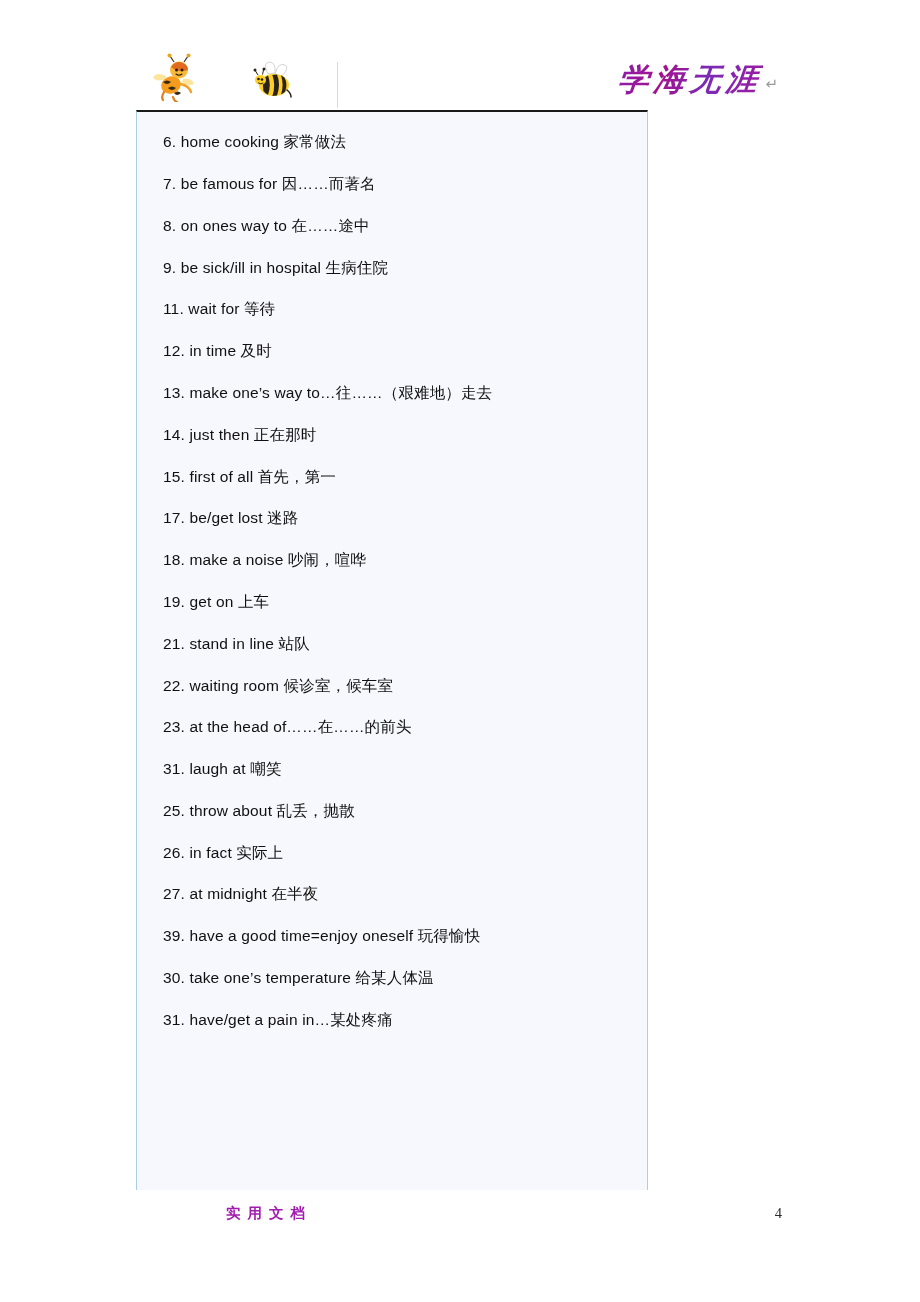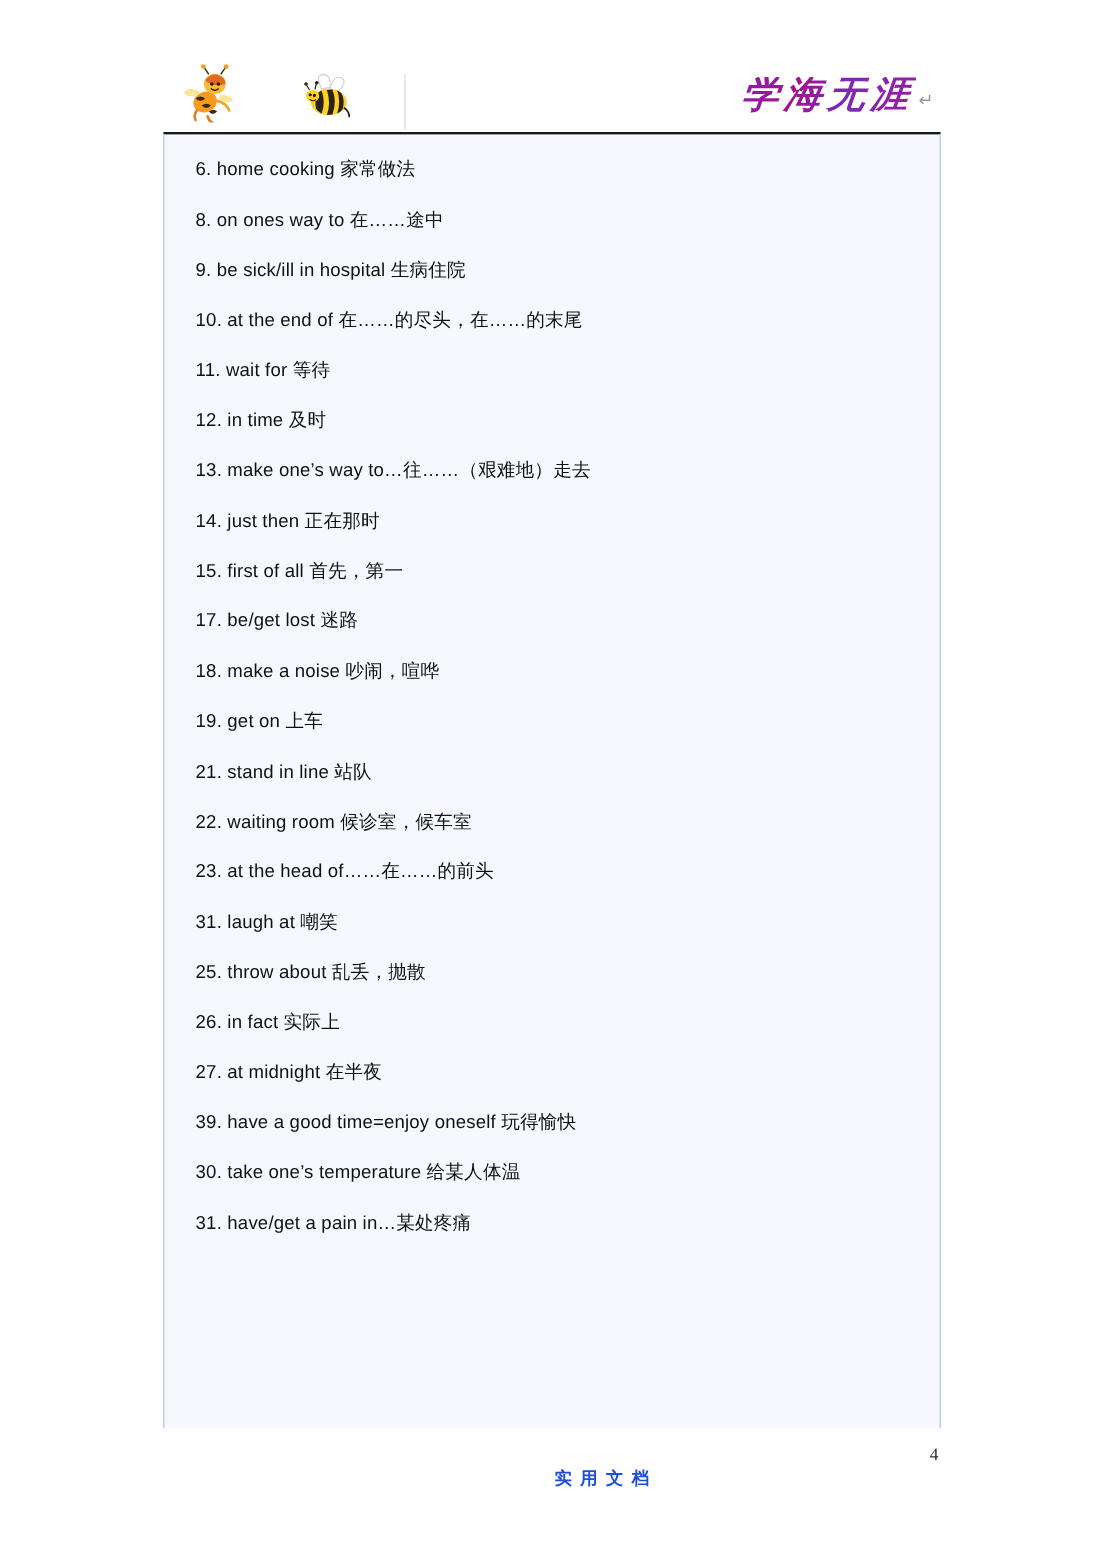--- a/index.html
+++ b/index.html
@@ -84,21 +84,21 @@
     line-height: 1;
     padding-bottom: 4px;
     margin-left: 1px;
   }
 
   
   .content-box {
     position: absolute;
     left: 136px;
     top: 110px;
-    width: 648px;
+    width: 512px;
     height: 1080px;
     background: #f7f8fd;
     border-top: 2px solid #1a1a1a;
     border-left: 1px solid #a9cfe4;
     border-right: 1px solid #a9cfe4;
     box-sizing: border-box;
     padding: 9px 0 0 26px;
   }
 
   .entry {
@@ -118,28 +118,27 @@
     left: 136px;
     top: 1200px;
     width: 648px;
     height: 30px;
   }
   .footer-center {
     position: absolute;
     left: 0;
     right: 0;
     top: 4px;
-    text-align: center;
+    text-align: left;
     font-family: "DejaVu Sans", "Liberation Sans", sans-serif;
     font-size: 14.5px;
     font-weight: 700;
     letter-spacing: 7px;
-    color: #1d4ed8;
+    color: #a21caf;
     padding-left: 90px;
-    margin-top: 19px;
   }
   .footer-page {
     position: absolute;
     right: 2px;
     top: 5px;
     font-size: 14.5px;
     color: #2b2b2b;
     font-family: "Liberation Serif", "DejaVu Serif", serif;
   }
 </style>
@@ -196,23 +195,23 @@
     <div class="header-divider"></div>
 
     <div class="brand">
       <span class="brand-text">学海无涯</span>
       <span class="pilcrow">↵</span>
     </div>
   </div>
 
   <div class="content-box" id="entries">
       <div class="entry">6. home cooking  家常做法</div>
+      <div class="entry">7. be famous for  因……而著名</div>
       <div class="entry">8. on ones way to 在……途中</div>
       <div class="entry">9. be sick/ill in hospital 生病住院</div>
-      <div class="entry">10. at the end of 在……的尽头，在……的末尾</div>
       <div class="entry">11. wait for  等待</div>
       <div class="entry">12. in time  及时</div>
       <div class="entry">13. make one’s way to…往……（艰难地）走去</div>
       <div class="entry">14. just then  正在那时</div>
       <div class="entry">15. first of all  首先，第一</div>
       <div class="entry">17. be/get lost  迷路</div>
       <div class="entry">18. make a noise  吵闹，喧哗</div>
       <div class="entry">19. get on  上车</div>
       <div class="entry">21. stand in line  站队</div>
       <div class="entry">22. waiting room  候诊室，候车室</div>

